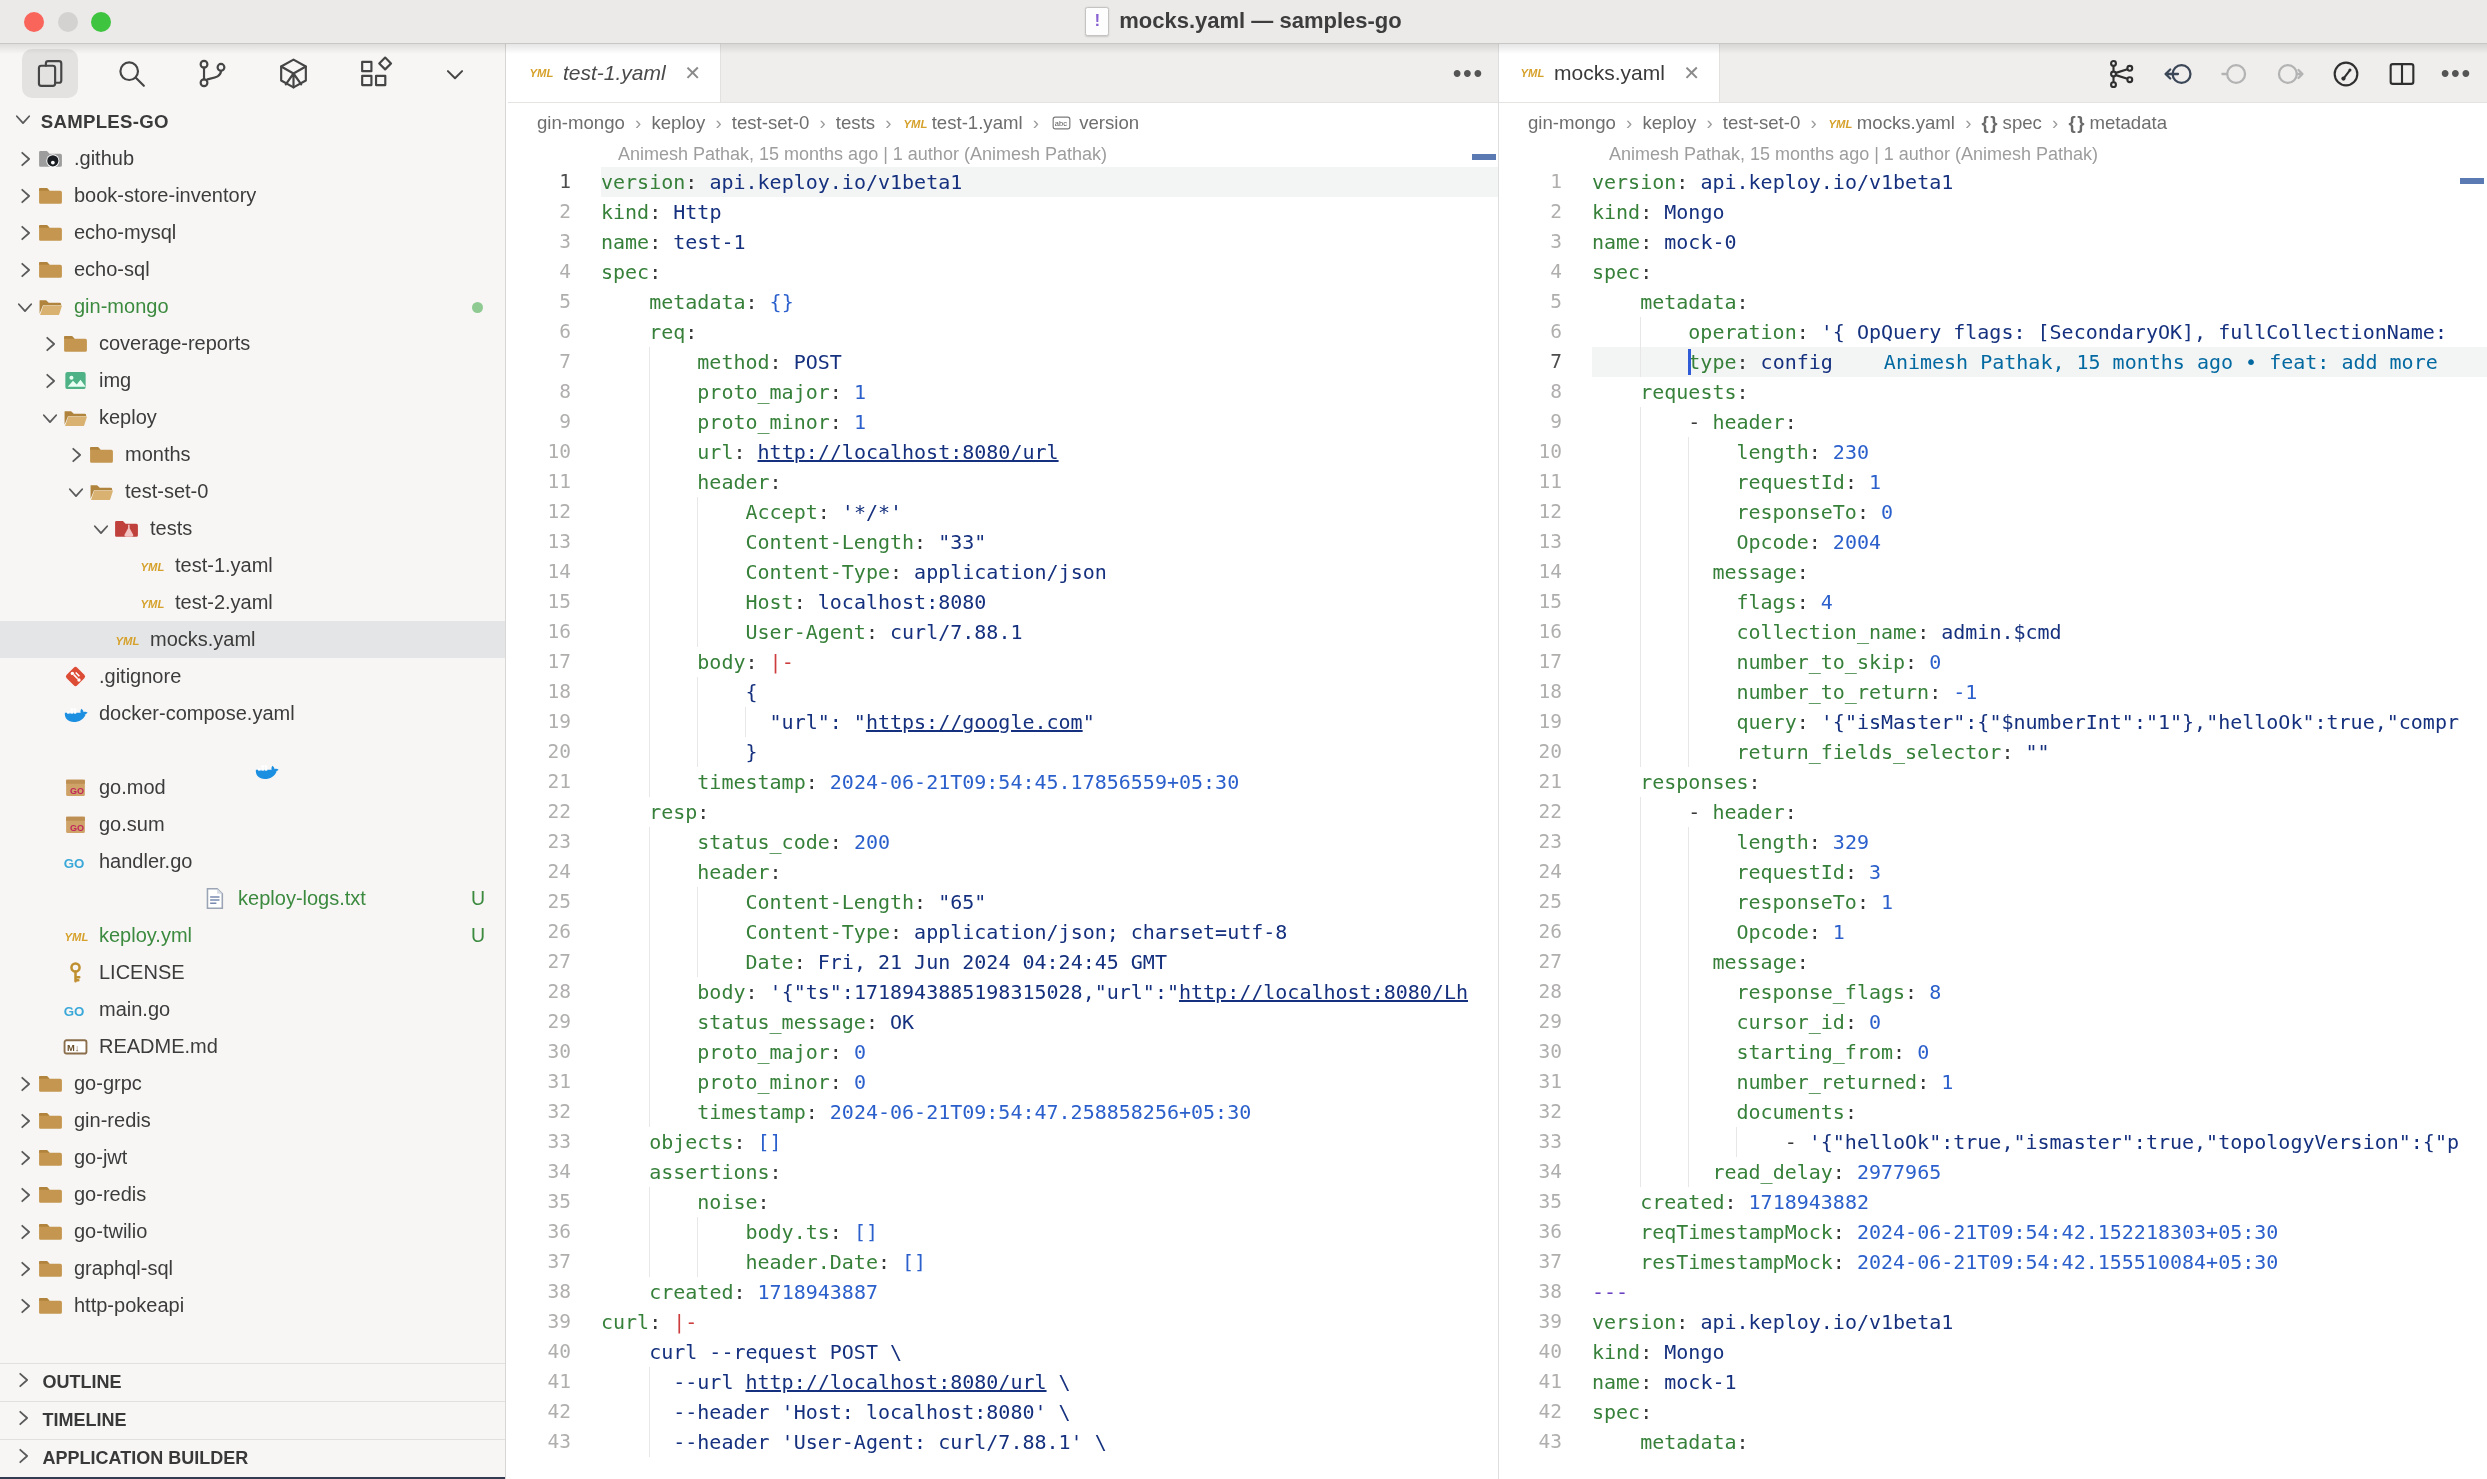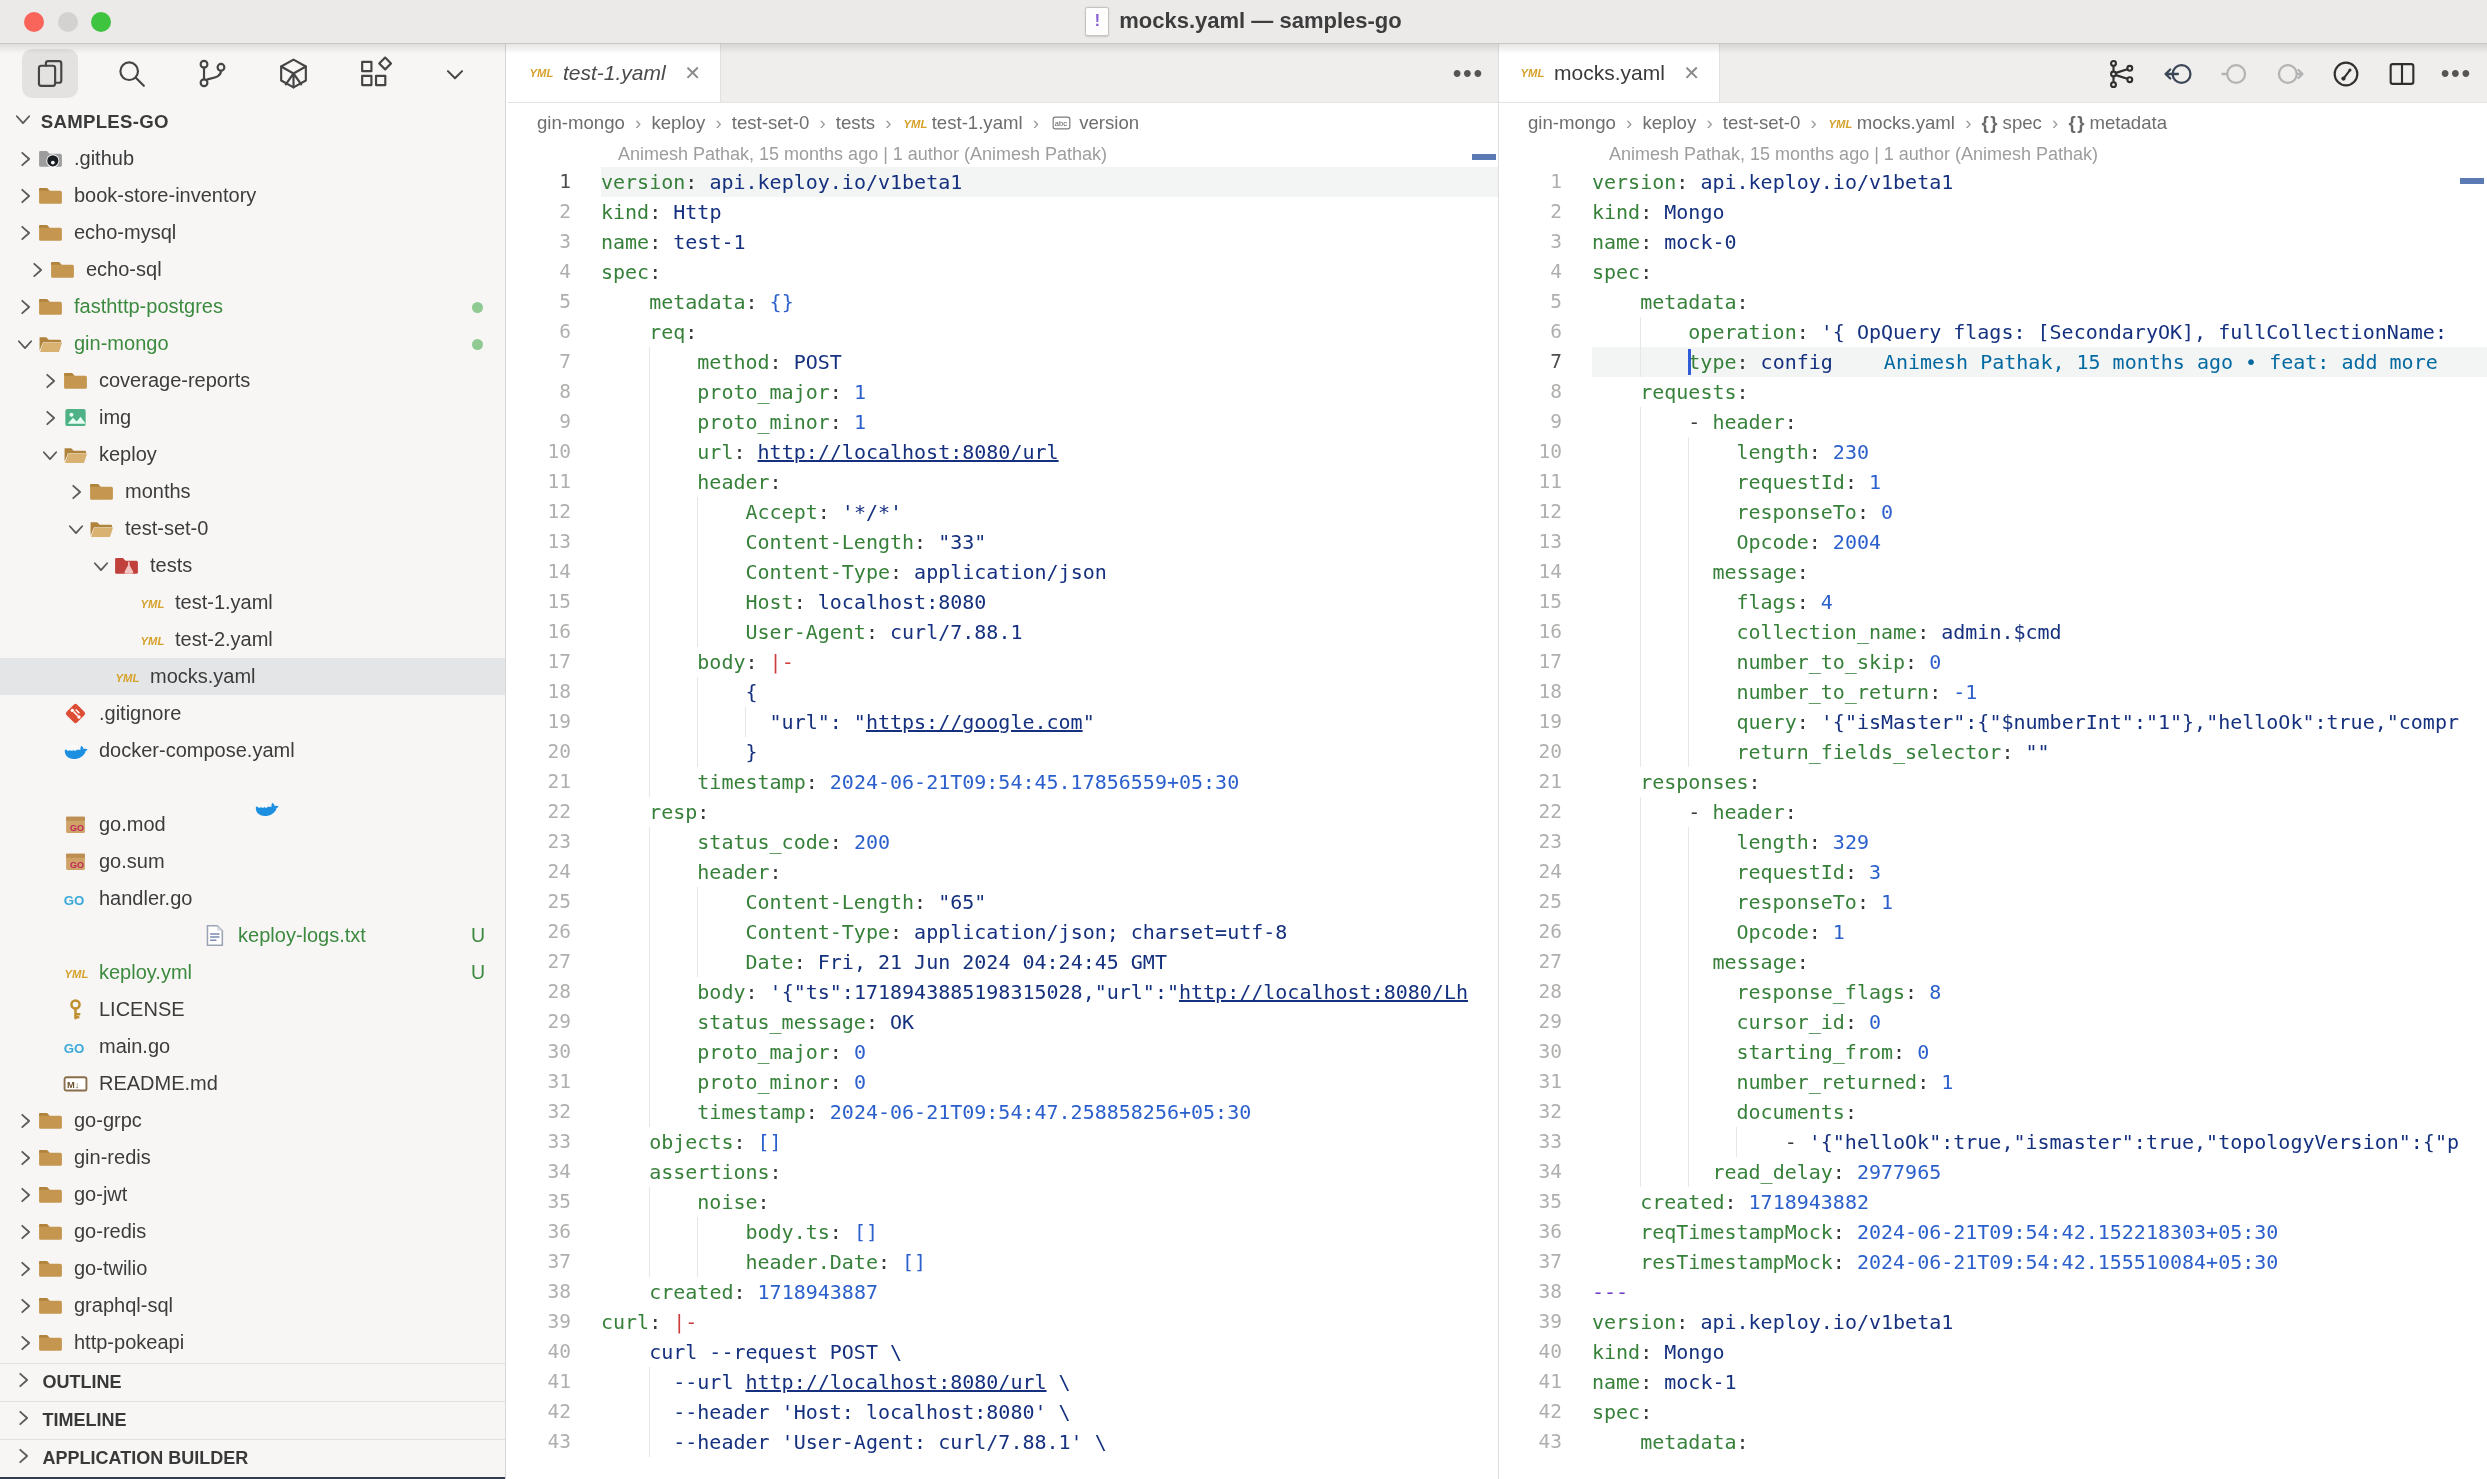--- a/index.html
+++ b/index.html
@@ -162,48 +162,33 @@
             </svg>
           </span>
           <span class="ficon">
             <svg width="25" height="25" viewBox="0 0 16 16" fill="none">
               <path d="M1.5 3.2h4.2L7.4 5h6.9a1 1 0 0 1 1 1v6.3a1 1 0 0 1-1 1H1.5a.8.8 0 0 1-.8-.8V4a.8.8 0 0 1 .8-.8z" fill="#c4964f"></path>
               <path d="M1.5 3.2h4.2L7.4 5H.7V4a.8.8 0 0 1 .8-.8z" fill="#b1843d"></path>
             </svg>
           </span>
           <span class="lbl">echo-mysql</span>
         </div>
-        <div class="row" style="padding-left: 24px;">
+        <div class="row" style="padding-left: 12px;">
           <span class="twist">
             <svg width="22" height="22" viewBox="0 0 16 16" fill="none">
               <path d="M6 3.5l5 4.5-5 4.5" stroke="#5a5a5a" stroke-width="1.3" stroke-linecap="round" stroke-linejoin="round"></path>
             </svg>
           </span>
           <span class="ficon">
             <svg width="25" height="25" viewBox="0 0 16 16" fill="none">
               <path d="M1.5 3.2h4.2L7.4 5h6.9a1 1 0 0 1 1 1v6.3a1 1 0 0 1-1 1H1.5a.8.8 0 0 1-.8-.8V4a.8.8 0 0 1 .8-.8z" fill="#c4964f"></path>
               <path d="M1.5 3.2h4.2L7.4 5H.7V4a.8.8 0 0 1 .8-.8z" fill="#b1843d"></path>
             </svg>
           </span>
           <span class="lbl">echo-sql</span>
-        </div>
-        <div class="row green" style="padding-left: 12px;">
-          <span class="twist">
-            <svg width="22" height="22" viewBox="0 0 16 16" fill="none">
-              <path d="M6 3.5l5 4.5-5 4.5" stroke="#5a5a5a" stroke-width="1.3" stroke-linecap="round" stroke-linejoin="round"></path>
-            </svg>
-          </span>
-          <span class="ficon">
-            <svg width="25" height="25" viewBox="0 0 16 16" fill="none">
-              <path d="M1.5 3.2h4.2L7.4 5h6.9a1 1 0 0 1 1 1v6.3a1 1 0 0 1-1 1H1.5a.8.8 0 0 1-.8-.8V4a.8.8 0 0 1 .8-.8z" fill="#c4964f"></path>
-              <path d="M1.5 3.2h4.2L7.4 5H.7V4a.8.8 0 0 1 .8-.8z" fill="#b1843d"></path>
-            </svg>
-          </span>
-          <span class="lbl">fasthttp-postgres</span>
-          <span class="dot"></span>
         </div>
         <div class="row green" style="padding-left: 12px;">
           <span class="twist">
             <svg width="22" height="22" viewBox="0 0 16 16" fill="none">
               <path d="M3.5 6l4.5 5 4.5-5" stroke="#5a5a5a" stroke-width="1.3" stroke-linecap="round" stroke-linejoin="round"></path>
             </svg>
           </span>
           <span class="ficon">
             <svg width="25" height="25" viewBox="0 0 16 16" fill="none">
               <path d="M1.2 4h4L6.9 5.6h7a.9.9 0 0 1 .9.9v.7H3.2L1 12.6V4.8a.8.8 0 0 1 .2-.8z" fill="#b1843d"></path>

